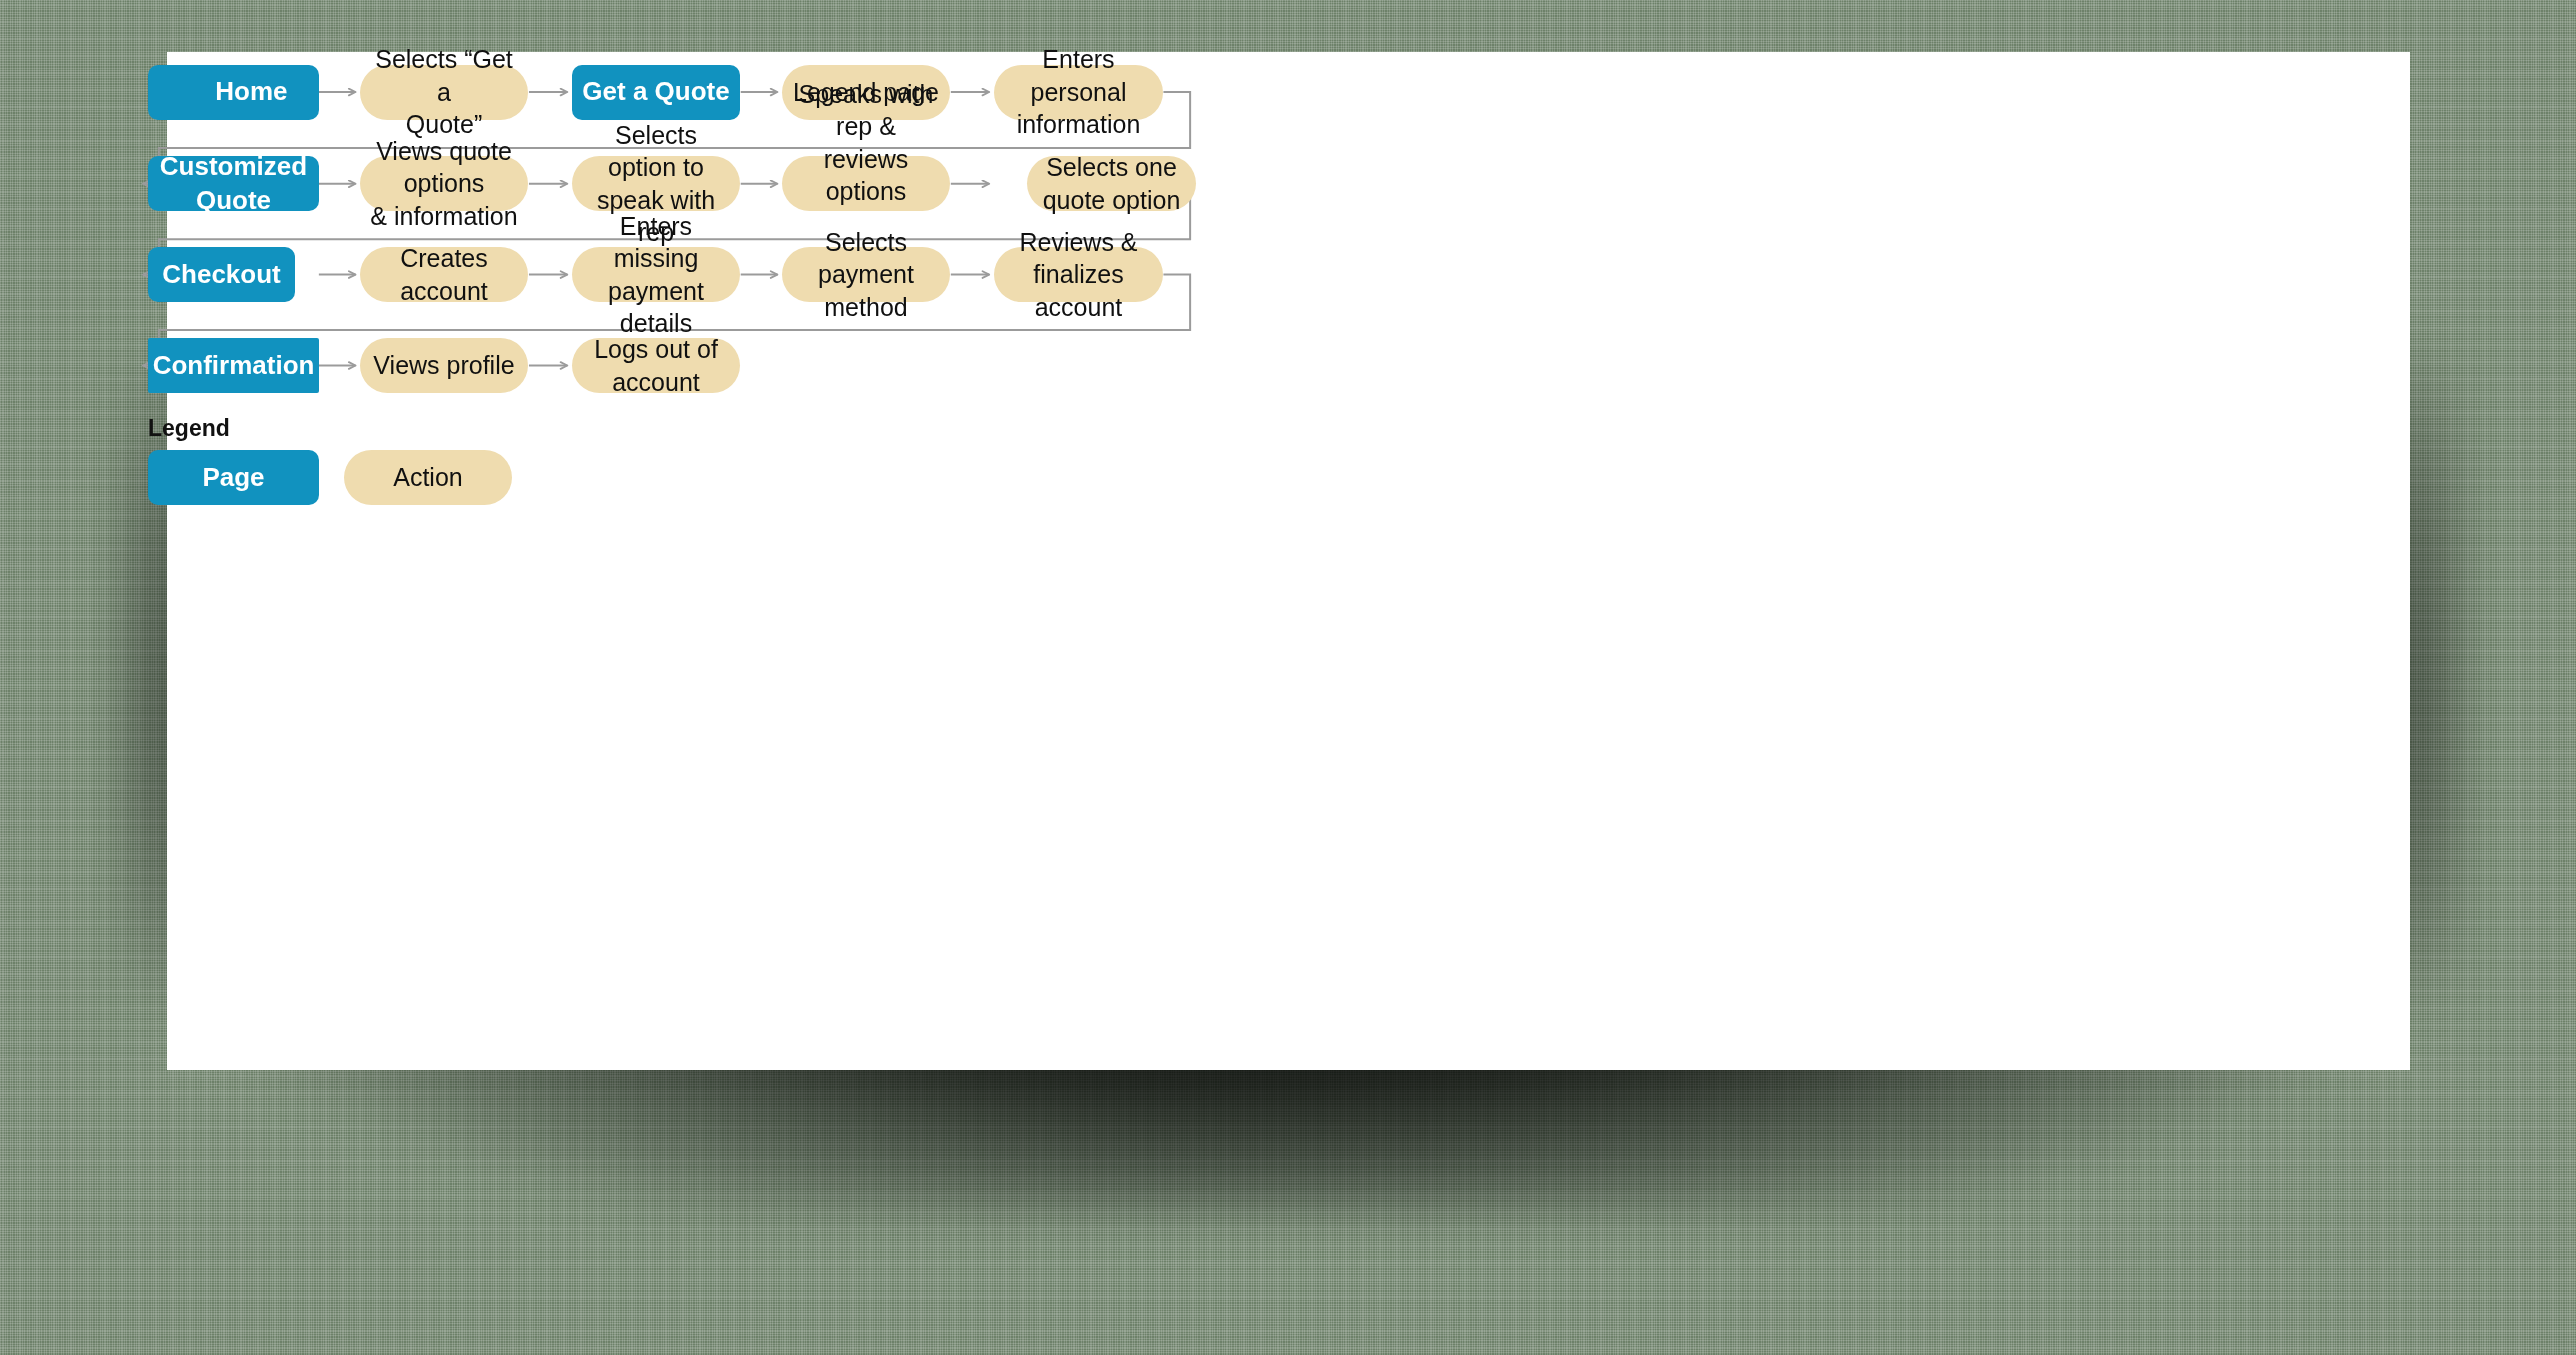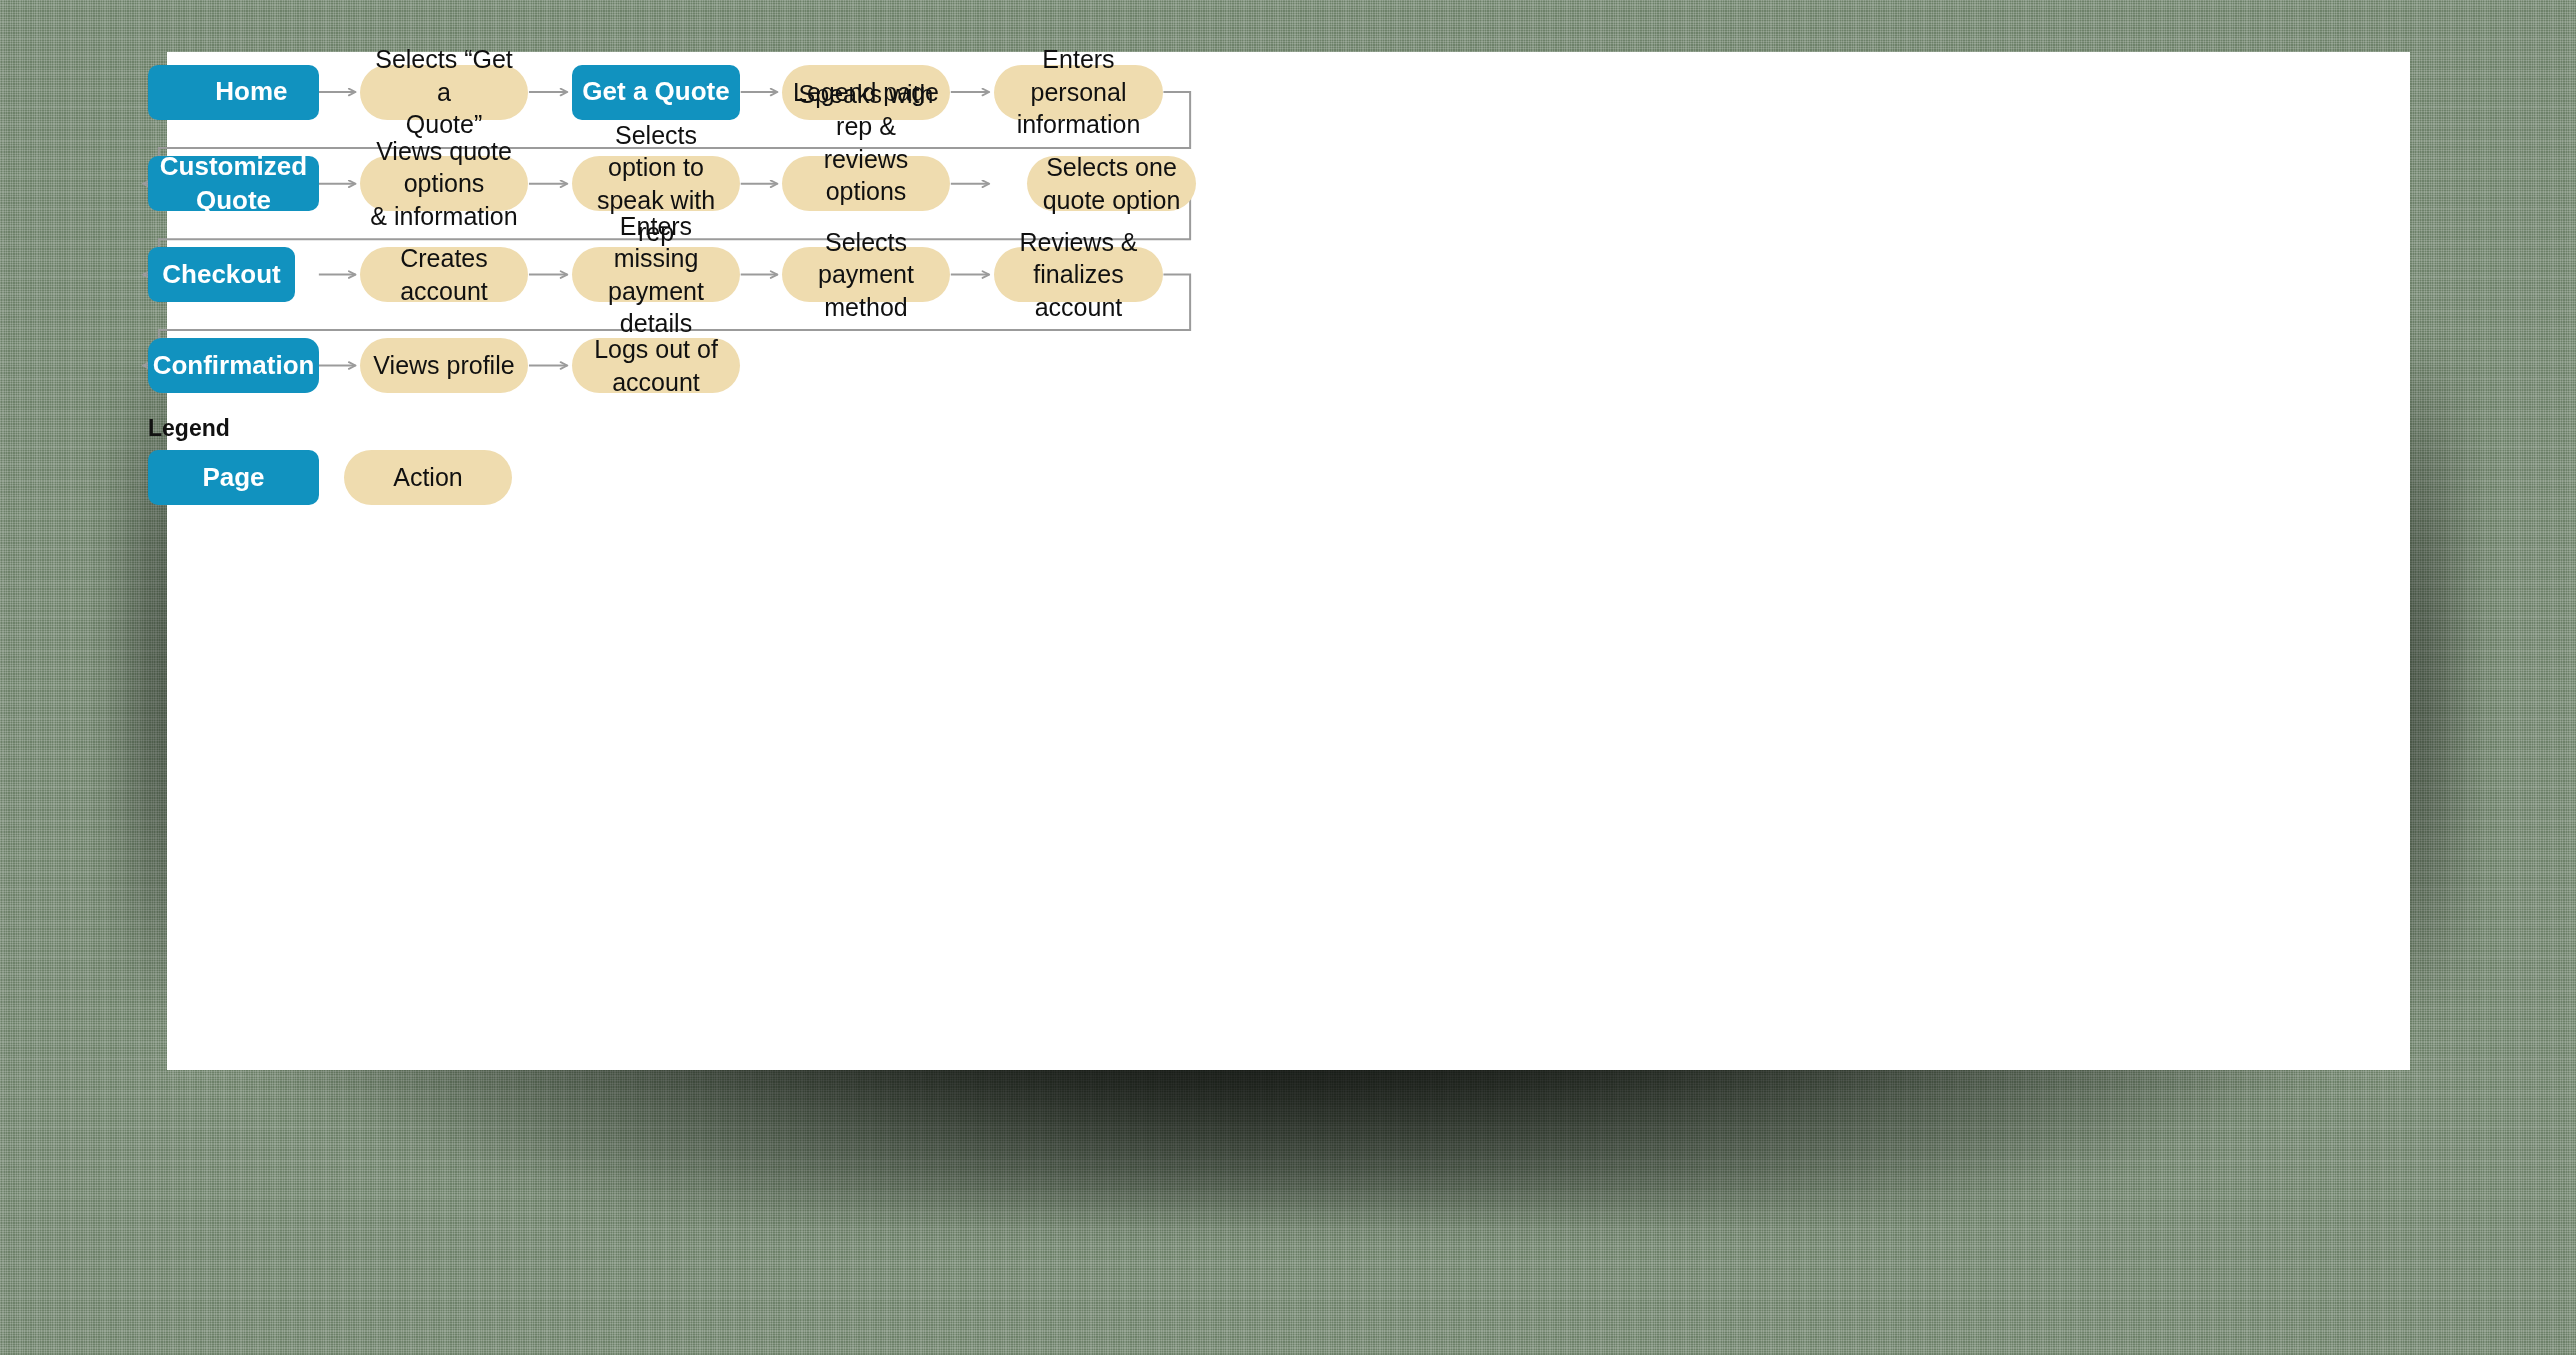--- a/index.html
+++ b/index.html
@@ -209,21 +209,21 @@
     <div class="node action" style="left: 615px; top: 195px; width: 168px; height: 55px;">
       <span class="node-label">Selects payment
 method</span>
     </div>
 
     <div class="node action" style="left: 827px; top: 195px; width: 169px; height: 55px;">
       <span class="node-label">Reviews &amp; finalizes
 account</span>
     </div>
 
-    <div class="node page" style="left: -19px; top: 286px; width: 171px; height: 55px; border-radius: 14px;">
+    <div class="node page" style="left: -19px; top: 286px; width: 171px; height: 55px; border-radius: 2px;">
       <span class="node-label">Confirmation</span>
     </div>
 
     <div class="node action" style="left: 193px; top: 286px; width: 168px; height: 55px;">
       <span class="node-label">Views profile</span>
     </div>
 
     <div class="node action" style="left: 405px; top: 286px; width: 168px; height: 55px;">
       <span class="node-label">Logs out of account</span>
     </div>

